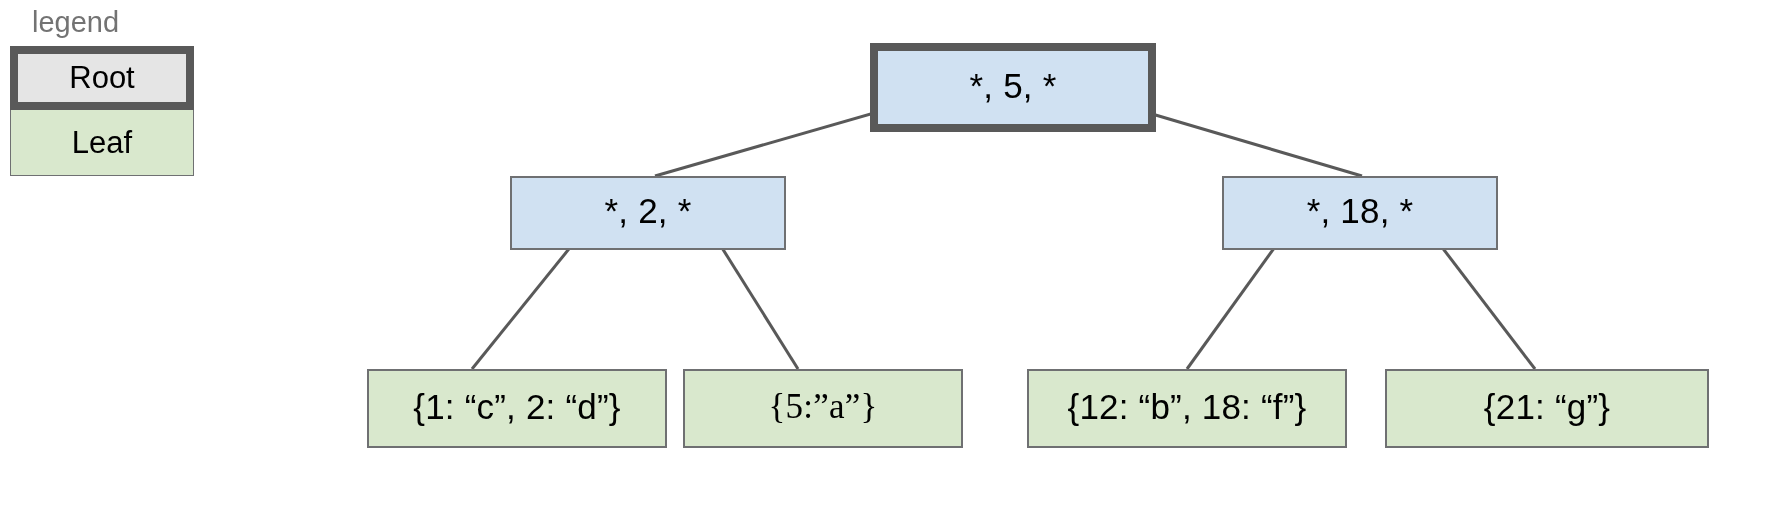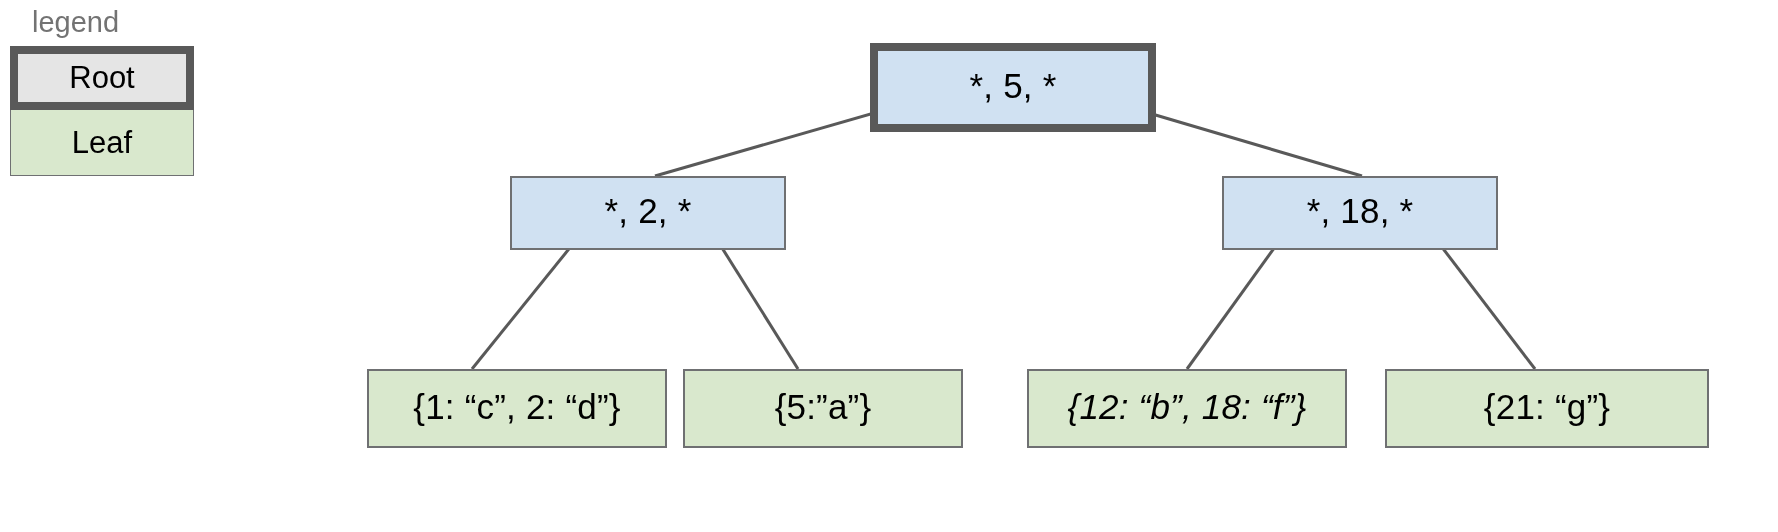--- a/index.html
+++ b/index.html
@@ -143,25 +143,25 @@
   </div>
 
   <div class="node node-internal" style="left:1222px; top:176px; width:276px; height:74px;">
     <span class="node-label">*, 18, *</span>
   </div>
 
   <div class="node node-leaf" style="left:323px; top:369px; width:300px; height:79px;margin-left:44px;">
     <span class="node-label">{1: “c”, 2: “d”}</span>
   </div>
 
-  <div class="node node-leaf" style="left:683px; top:369px; width:280px; height:79px;">
+  <div class="node node-leaf" style="left:683px; top:369px; width:280px; height:79px;font-family:Liberation Serif, serif;">
     <span class="node-label">{5:”a”}</span>
   </div>
 
-  <div class="node node-leaf" style="left:1027px; top:369px; width:320px; height:79px;font-style:italic;">
+  <div class="node node-leaf" style="left:1027px; top:369px; width:320px; height:79px;">
     <span class="node-label">{12: “b”, 18: “f”}</span>
   </div>
 
   <div class="node node-leaf" style="left:1385px; top:369px; width:324px; height:79px;">
     <span class="node-label">{21: “g”}</span>
   </div>
 
 </div>
 
 </body></html>

